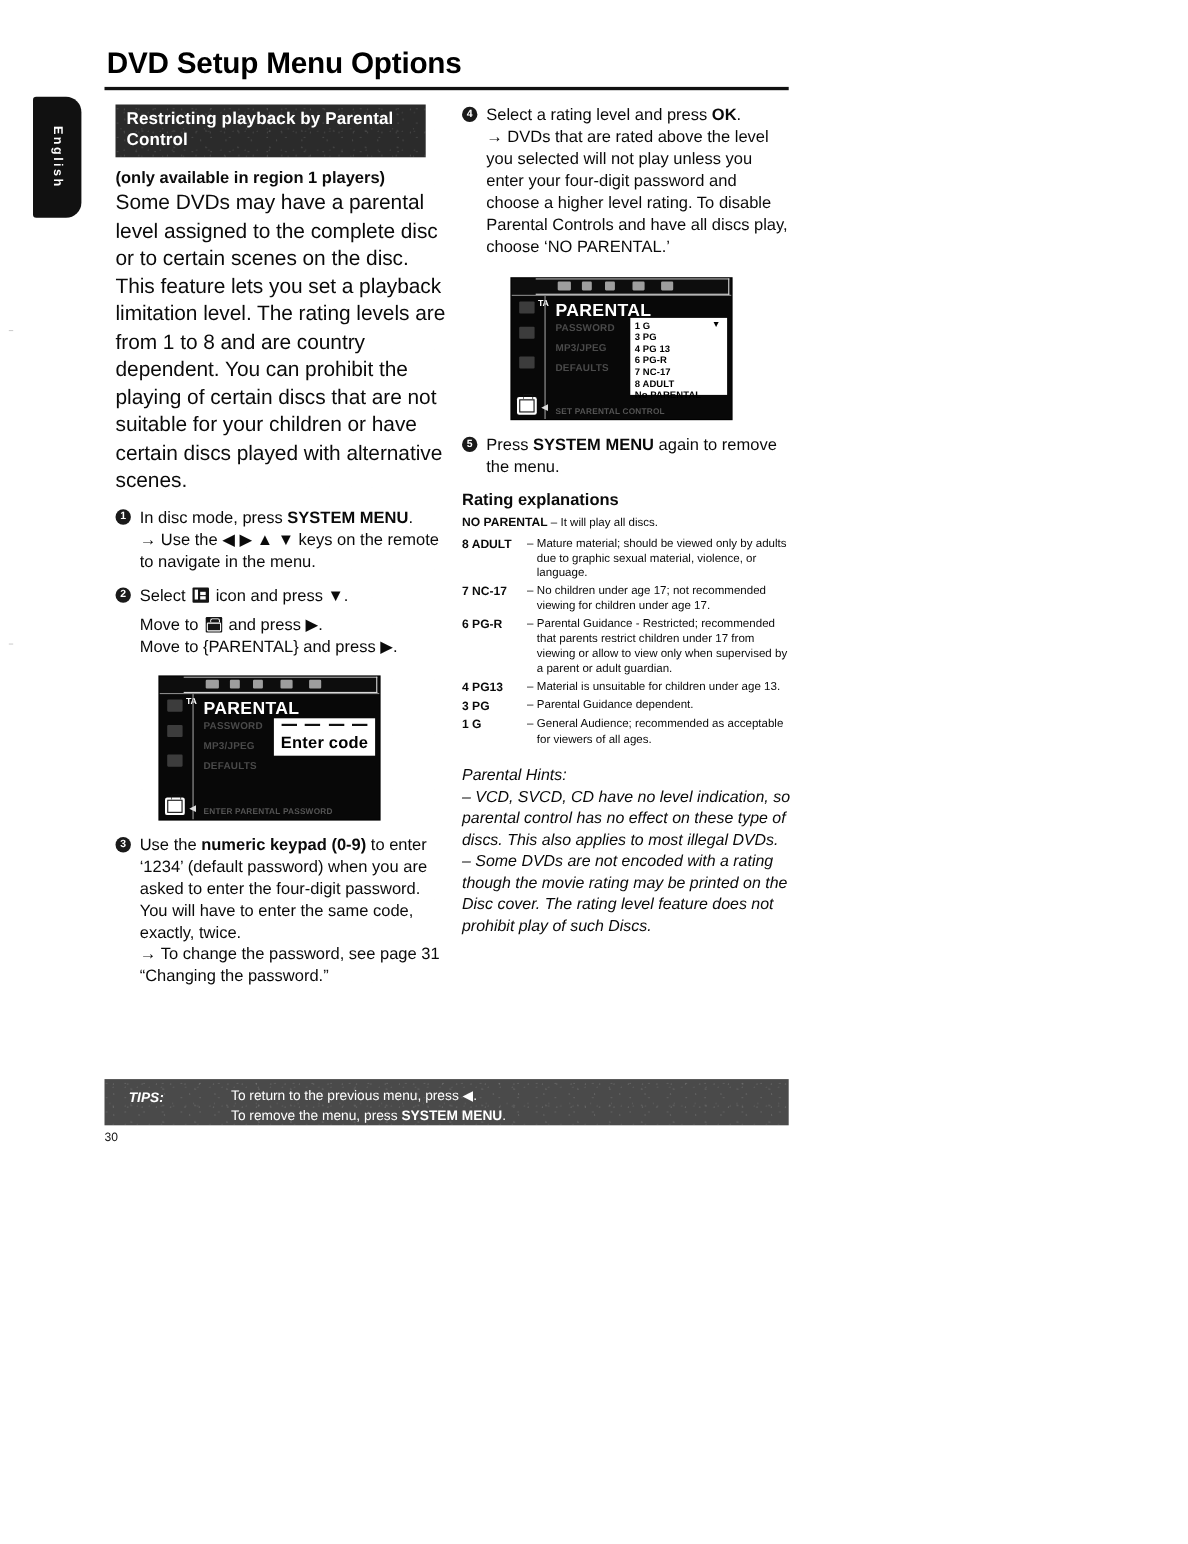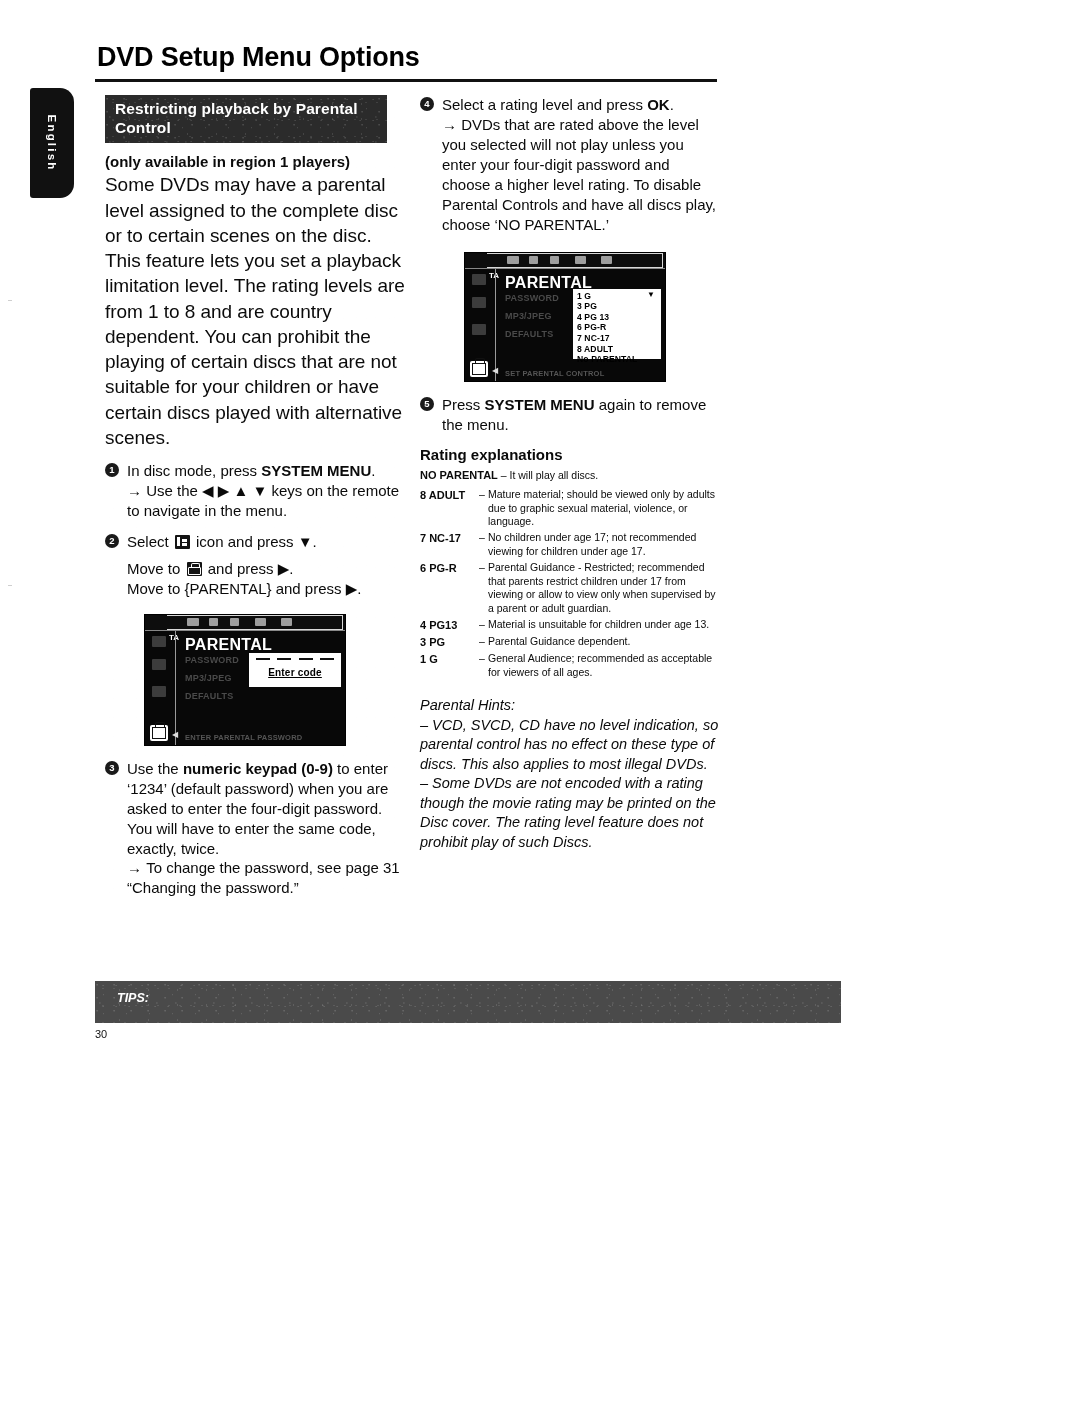--- a/index.html
+++ b/index.html
@@ -148,40 +148,40 @@
   
   .code-panel{
     position:absolute;right:4px;top:22px;width:92px;height:34px;background:#fff;
   }
   .code-panel .dashes{
     position:absolute;left:7px;top:5px;right:7px;display:flex;justify-content:space-between;
   }
   .code-panel .dashes span{display:block;width:14px;height:2px;background:#111;}
   .code-panel .code-lbl{
     position:absolute;left:0;right:0;top:14px;text-align:center;
-    font-size:10px;font-weight:700;color:#000;letter-spacing:.2px;text-decoration:underline;
+    font-size:15px;font-weight:700;color:#000;letter-spacing:.2px;
   }
 
   
   #ratings-head{font-size:15px;font-weight:700;margin:12px 0 5px 0;}
   .no-parental{font-size:10.5px;line-height:1.3;margin-bottom:5px;}
   .no-parental b{font-size:11px;font-weight:700;}
   .rate-table{width:100%;border-collapse:collapse;}
   .rate-table td{vertical-align:top;font-size:10.5px;line-height:1.28;padding:0 0 3px 0;}
   .rate-table td.lbl{width:56px;font-weight:700;white-space:nowrap;font-size:11px;}
   .rate-table td.dash{width:12px;text-align:center;}
 
   
   #hints{margin-top:14px;font-style:italic;font-size:14.5px;line-height:1.35;}
   #hints .h-title{display:block;}
   #hints p{margin:0;font-style:italic;}
 
   
   #tips{
-    position:absolute;left:95px;top:981px;width:746px;height:42px;
+    position:absolute;left:95px;top:981px;width:622px;height:42px;
     background:#4a4a4a;color:#fff;
   }
   #tips .tips-lbl{
     position:absolute;left:22px;top:10px;font-size:12.5px;font-weight:700;font-style:italic;
   }
   #tips .tips-lines{
     position:absolute;left:115px;top:6px;font-size:12.5px;line-height:1.45;
   }
   #tips .tips-lines b{font-weight:700;}
   #page-number{
@@ -377,17 +377,21 @@
 
     <div id="hints">
       <span class="h-title">Parental Hints:</span>
       <p>– VCD, SVCD, CD have no level indication, so parental control has no effect on these type of discs. This also applies to most illegal DVDs.</p>
       <p>– Some DVDs are not encoded with a rating though the movie rating may be printed on the Disc cover. The rating level feature does not prohibit play of such Discs.</p>
     </div>
   </div>
 
   <div id="tips">
     <span class="tips-lbl">TIPS:</span>
+    <div class="tips-lines">
+      <div>To return to the previous menu, press ◀.</div>
+      <div><span>To remove the menu, press </span><b>SYSTEM MENU</b><span>.</span></div>
+    </div>
     <div class="speckle"></div>
   </div>
 
   <div id="page-number">30</div>
 </div>
 
 </body></html>

